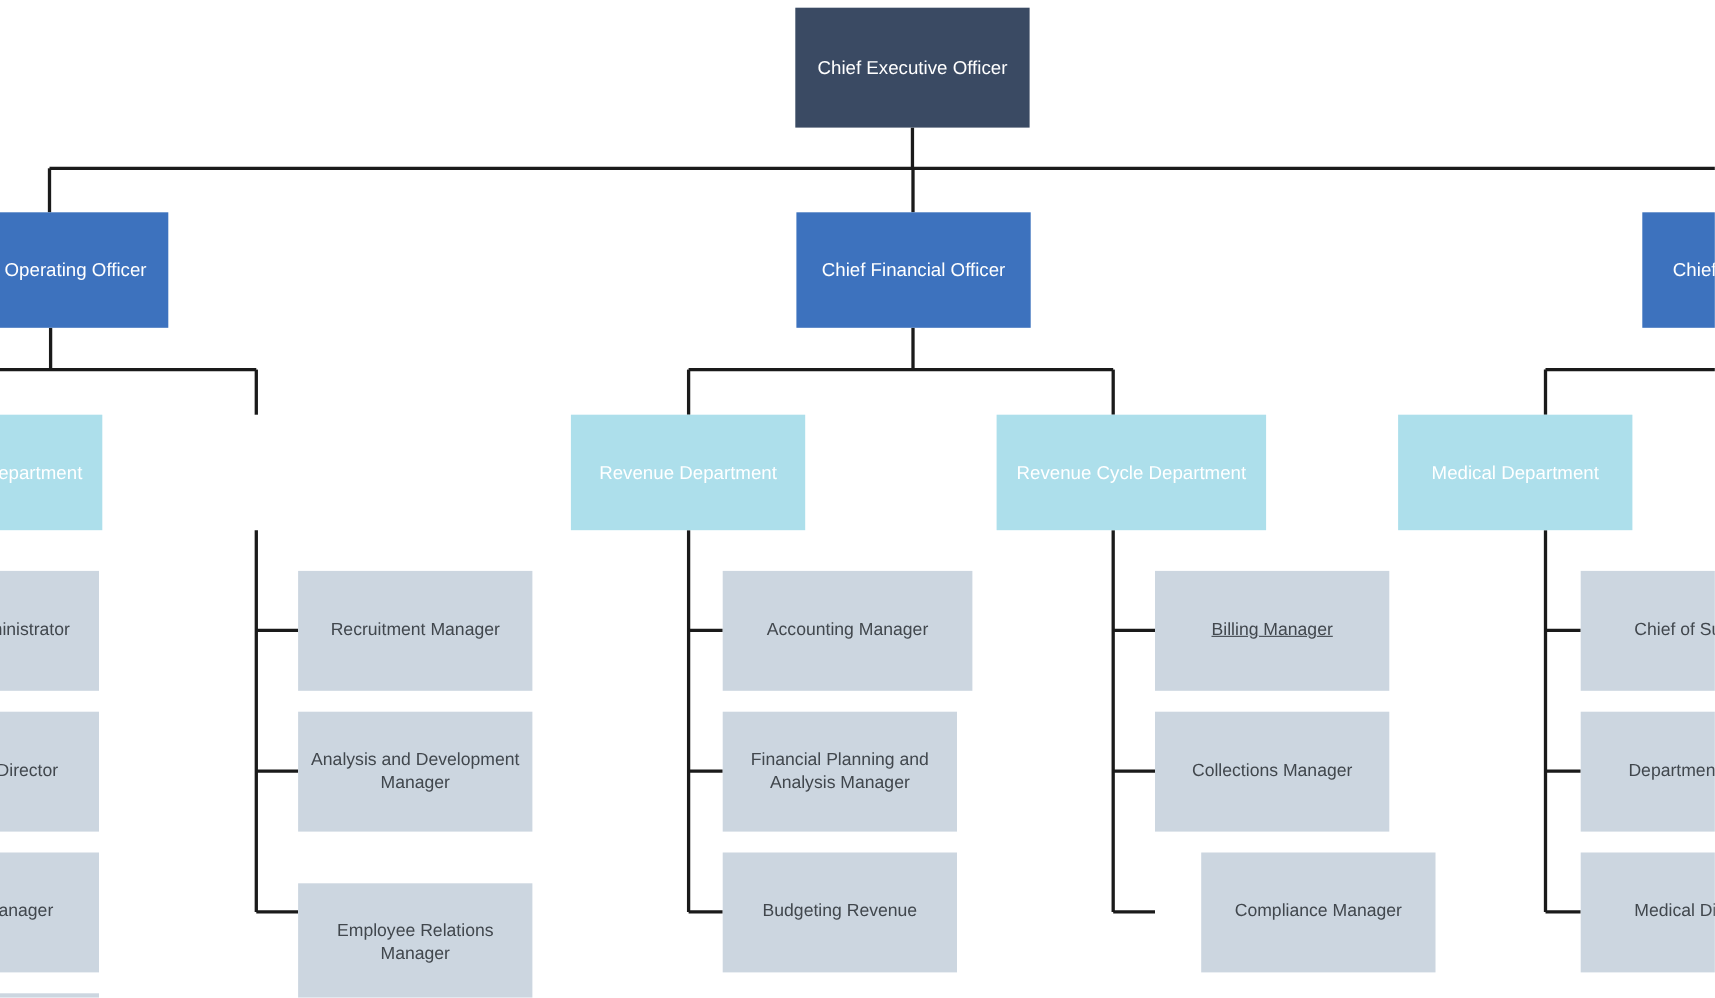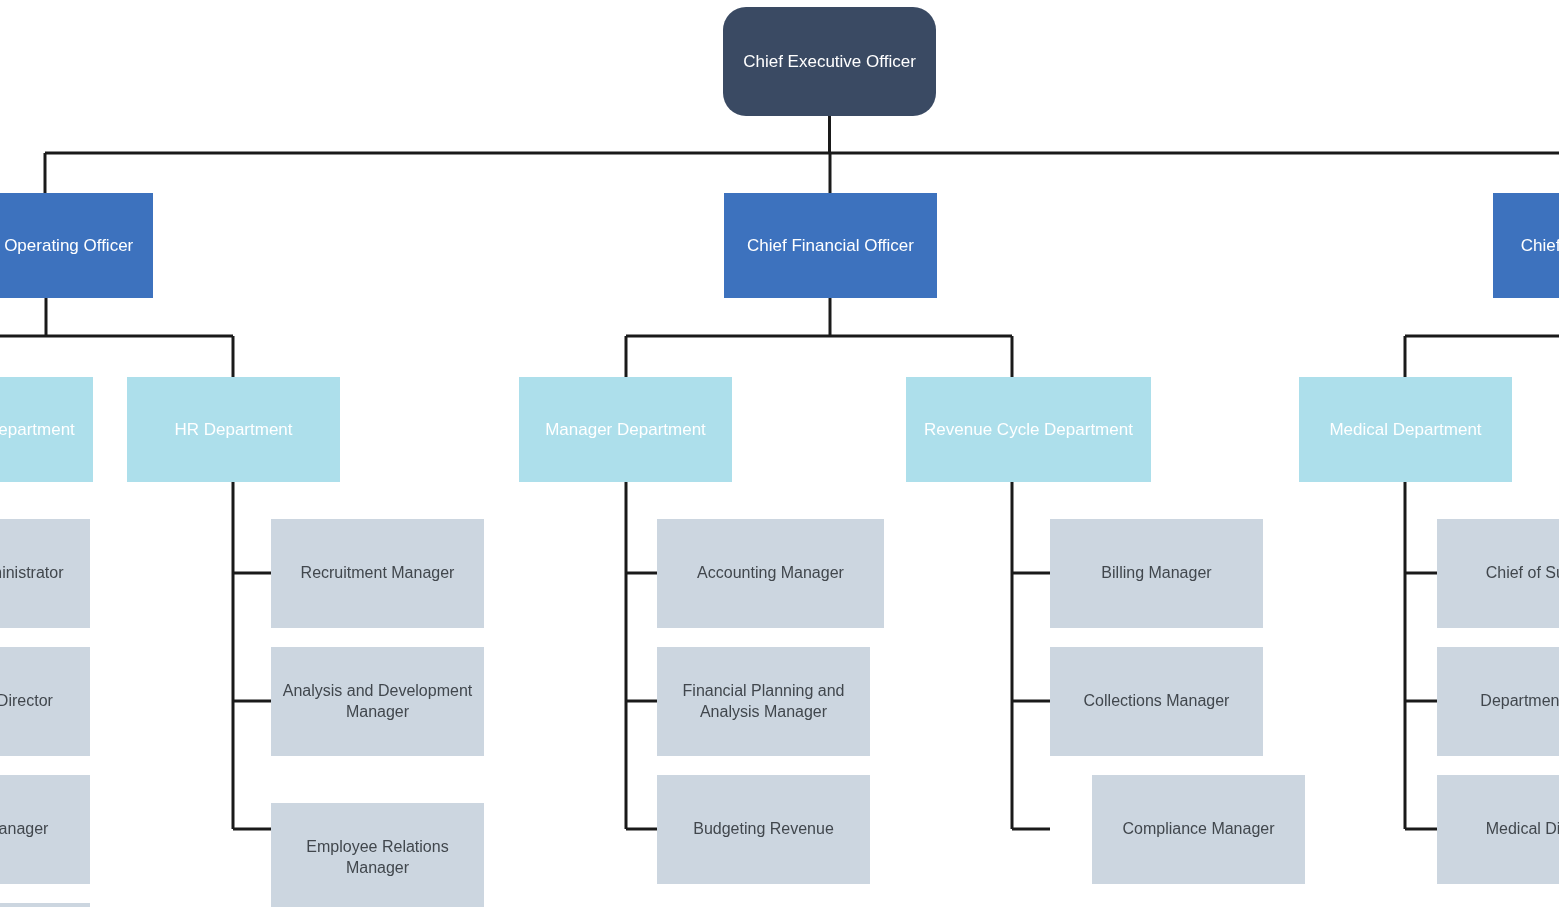--- a/index.html
+++ b/index.html
@@ -111,47 +111,44 @@
       <path d="M 1012 701 L 1050 701"></path>
       <path d="M 1012 829 L 1050 829"></path>
 
       <path d="M 1405 482 L 1405 829"></path>
       <path d="M 1405 573 L 1437 573"></path>
       <path d="M 1405 701 L 1437 701"></path>
       <path d="M 1405 829 L 1437 829"></path>
     </g>
   </svg>
 
-  <div class="node level-ceo" style="left:723px; top:7px; width:213px; height:109px;border-radius:23px;">
+  <div class="node level-ceo" style="left:723px; top:7px; width:213px; height:109px;">
     <span class="node-label">Chief Executive Officer</span>
   </div>
 
   <div class="node level-exec" style="left:-60px; top:193px; width:213px; height:105px;">
     <span class="node-label">Chief Operating Officer</span>
   </div>
   <div class="node level-exec" style="left:724px; top:193px; width:213px; height:105px;">
     <span class="node-label">Chief Financial Officer</span>
   </div>
   <div class="node level-exec" style="left:1493px; top:193px; width:213px; height:105px;">
     <span class="node-label">Chief Medical Officer</span>
   </div>
 
   <div class="node level-dept" style="left:-120px; top:377px; width:213px; height:105px;">
     <span class="node-label">Operations Department</span>
   </div>
-  <div class="node level-dept" style="left:127px; top:377px; width:213px; height:105px;">
-    <span class="node-label">HR Department</span>
-  </div>
   <div class="node level-dept" style="left:519px; top:377px; width:213px; height:105px;">
-    <span class="node-label">Manager Department</span>
+    <span class="node-label">Revenue Department</span>
   </div>
   <div class="node level-dept" style="left:906px; top:377px; width:245px; height:105px;">
     <span class="node-label">Revenue Cycle Department</span>
   </div>
-  <div class="node level-dept" style="left:1299px; top:377px; width:213px; height:105px;">
+  <div class="node level-dept" style="left:1271px; top:377px; width:213px; height:105px;">
     <span class="node-label">Medical Department</span>
   </div>
 
   <div class="node level-role" style="left:-123px; top:519px; width:213px; height:109px;">
     <span class="node-label">Facilities Administrator</span>
   </div>
   <div class="node level-role" style="left:-123px; top:647px; width:213px; height:109px;">
     <span class="node-label">Operations Director</span>
   </div>
   <div class="node level-role" style="left:-123px; top:775px; width:213px; height:109px;">
@@ -174,21 +171,21 @@
   <div class="node level-role" style="left:657px; top:519px; width:227px; height:109px;">
     <span class="node-label">Accounting Manager</span>
   </div>
   <div class="node level-role" style="left:657px; top:647px; width:213px; height:109px;">
     <span class="node-label">Financial Planning and Analysis Manager</span>
   </div>
   <div class="node level-role" style="left:657px; top:775px; width:213px; height:109px;">
     <span class="node-label">Budgeting Revenue</span>
   </div>
 
-  <div class="node level-role" style="left:1050px; top:519px; width:213px; height:109px;">
+  <div class="node level-role" style="left:1050px; top:519px; width:213px; height:109px;text-decoration:underline;">
     <span class="node-label">Billing Manager</span>
   </div>
   <div class="node level-role" style="left:1050px; top:647px; width:213px; height:109px;">
     <span class="node-label">Collections Manager</span>
   </div>
   <div class="node level-role" style="left:1092px; top:775px; width:213px; height:109px;">
     <span class="node-label">Compliance Manager</span>
   </div>
 
   <div class="node level-role" style="left:1437px; top:519px; width:213px; height:109px;">

